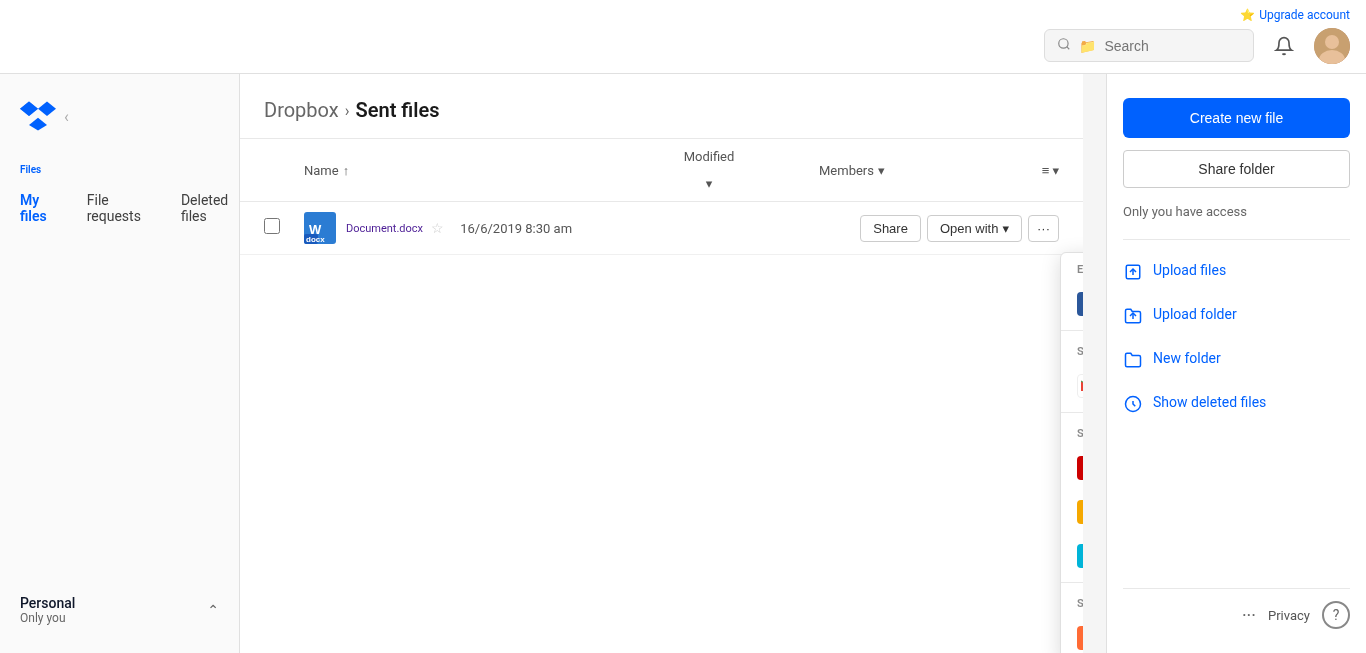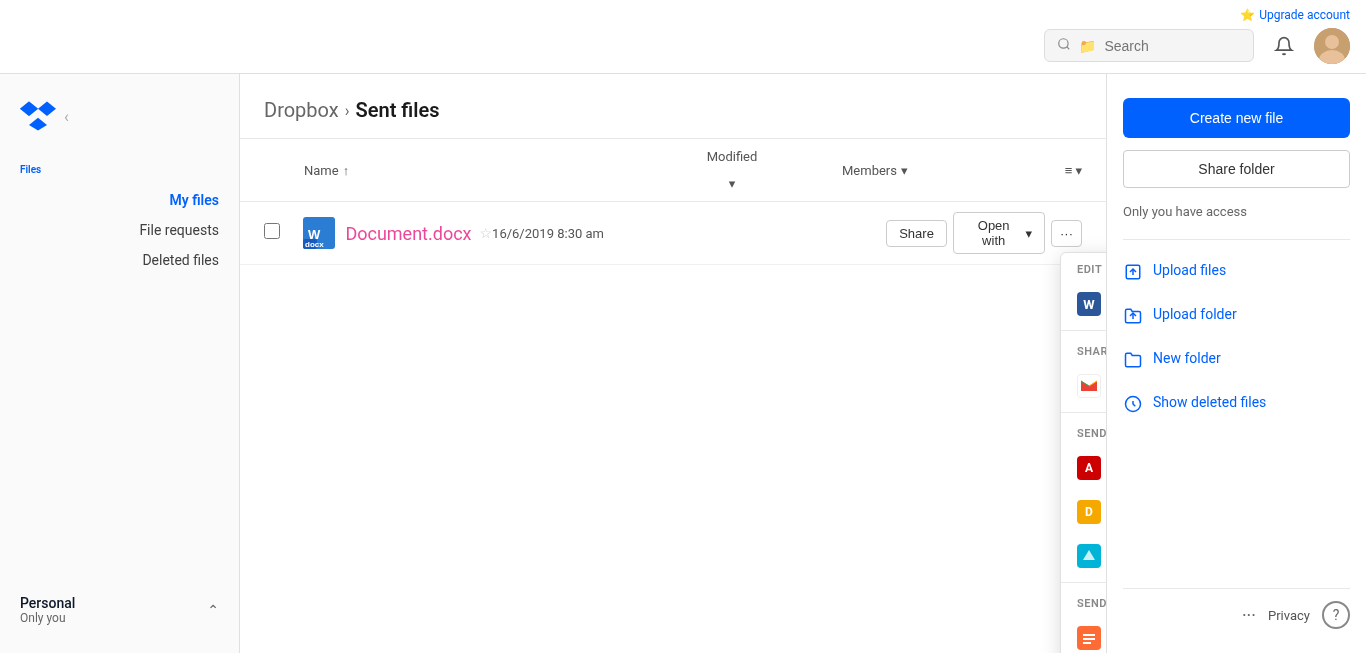--- a/index.html
+++ b/index.html
@@ -106,23 +106,22 @@
     }
     .sidebar-section-title {
       font-size: 10px;
       font-weight: 600;
       color: #0061fe;
       padding: 6px 20px;
       cursor: pointer;
     }
     .sidebar-nav {
       display: flex;
-      flex-direction: column;
+      flex-direction: row;
       margin-top: 4px;
-      text-align: right;
     }
     .sidebar-nav-item {
       padding: 7px 20px;
       font-size: 14px;
       color: #404040;
       cursor: pointer;
     }
     .sidebar-bottom {
       margin-top: auto;
       padding: 12px 20px;
@@ -220,22 +219,22 @@
       align-items: center;
       justify-content: center;
     }
     .file-name-wrap {
       flex: 1;
       display: flex;
       align-items: center;
       gap: 8px;
     }
     .file-name {
-      font-size: 18px;
-      color: #ec4899;
+      font-size: 11px;
+      color: #4c1d95;
       cursor: pointer;
       text-decoration: none;
     }
     .star-icon { color: #ccc; cursor: pointer; font-size: 14px; }
     .file-modified {
       width: 220px;
       font-size: 13px;
       color: #555;
     }
     .file-members {
@@ -325,20 +324,21 @@
 
     
     .right-panel {
       width: 260px;
       background: white;
       border-left: 1px solid #e0e0e0;
       padding: 24px 16px;
       display: flex;
       flex-direction: column;
       gap: 12px;
+      margin-left: 23px;
     }
     .btn-primary {
       background: #0061fe;
       color: white;
       border: none;
       border-radius: 6px;
       padding: 12px 16px;
       font-size: 14px;
       font-weight: 500;
       cursor: pointer;

